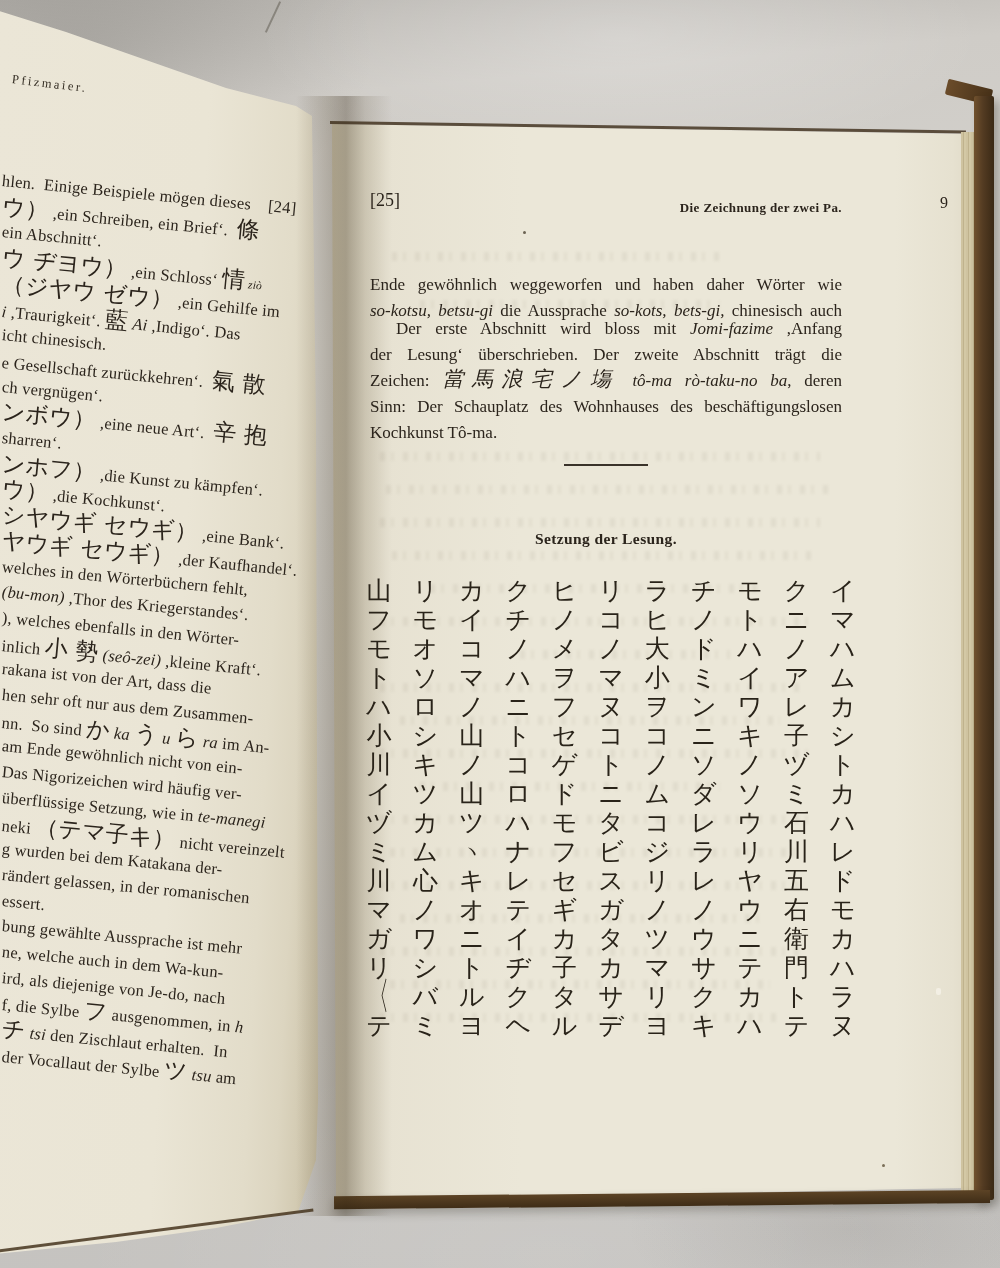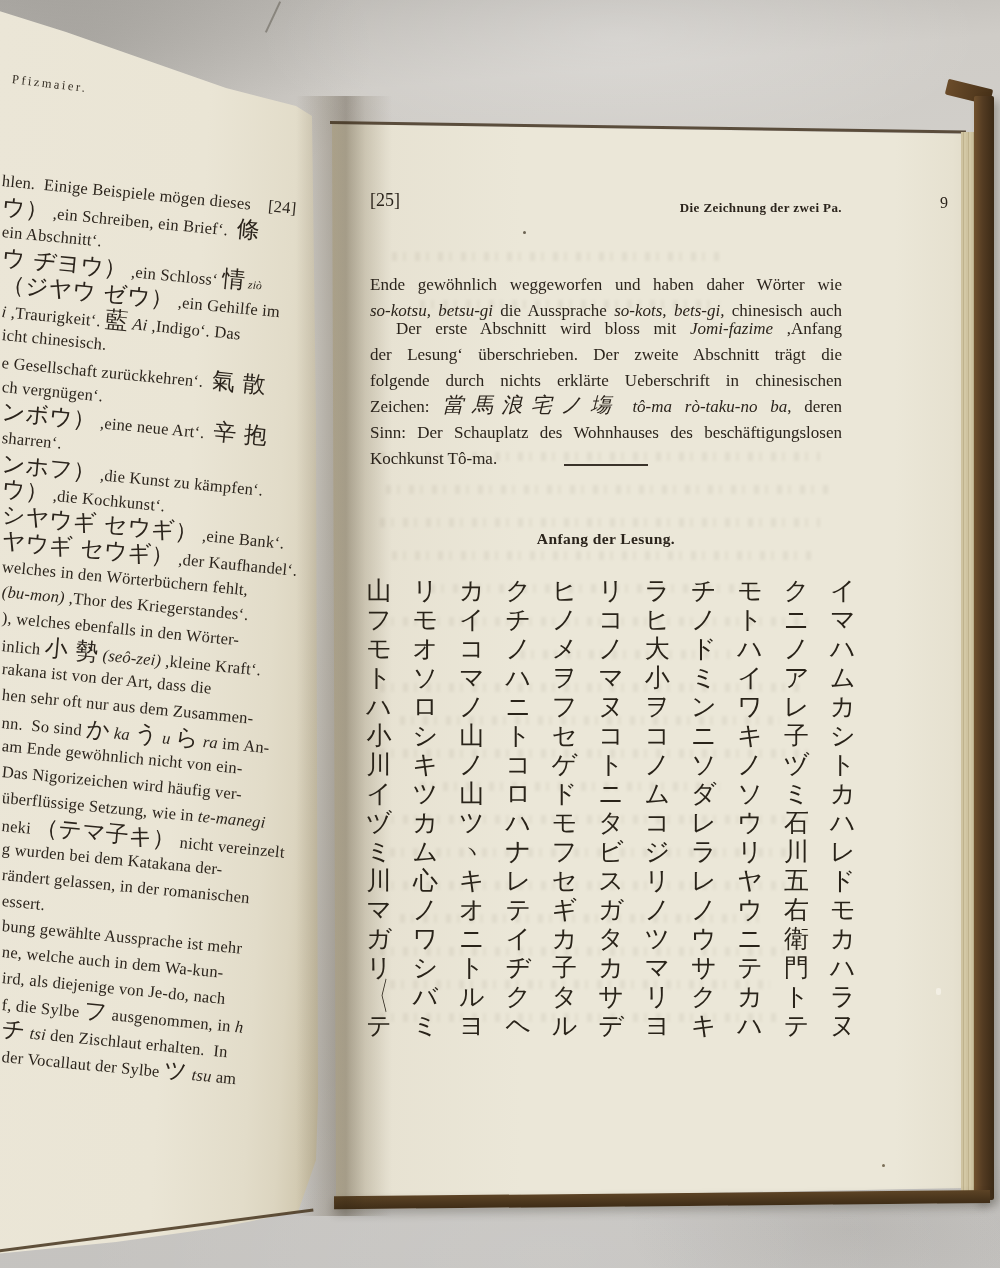--- a/index.html
+++ b/index.html
@@ -157,27 +157,26 @@
     <div class="rp-marker">[25]</div>
     <div class="rp-title">Die Zeichnung der zwei Pa.</div>
     <div class="rp-num">9</div>
     <div class="para p1" id="p1">
         <div class="pline"><span class="sg-n">Ende gewöhnlich weggeworfen und haben daher Wörter wie</span></div>
         <div class="pline"><span class="sg-i">so-kotsu, betsu-gi</span><span class="sg-n"> die Aussprache </span><span class="sg-i">so-kots, bets-gi,</span><span class="sg-n"> chinesisch auch</span></div>
       </div>
     <div class="para p2" id="p2">
         <div class="pline ind"><span class="sg-n">Der erste Abschnitt wird bloss mit </span><span class="sg-i">Jomi-fazime</span><span class="sg-n"> ,Anfang</span></div>
         <div class="pline"><span class="sg-n">der Lesung‘ überschrieben.  Der zweite Abschnitt trägt die</span></div>
-        <div class="pline"><span class="sg-n">folgende durch nichts erklärte Ueberschrift in chinesischen</span></div>
         <div class="pline"><span class="sg-n">Zeichen: </span><span class="sg-k">當馬浪宅ノ塲</span><span class="sg-i"> tô-ma rò-taku-no ba</span><span class="sg-n">, deren</span></div>
         <div class="pline"><span class="sg-n">Sinn: Der Schauplatz des Wohnhauses des beschäftigungslosen</span></div>
         <div class="pline end"><span class="sg-n">Kochkunst Tô-ma.</span></div>
       </div>
     <div class="rule"></div>
-    <div class="heading">Anfang der Lesung.</div>
+    <div class="heading">Setzung der Lesung.</div>
     <div class="grid" id="grid">
         <div class="grow">
           <span class="gcell">山</span>
           <span class="gcell">リ</span>
           <span class="gcell">カ</span>
           <span class="gcell">ク</span>
           <span class="gcell">ヒ</span>
           <span class="gcell">リ</span>
           <span class="gcell">ラ</span>
           <span class="gcell">チ</span>

